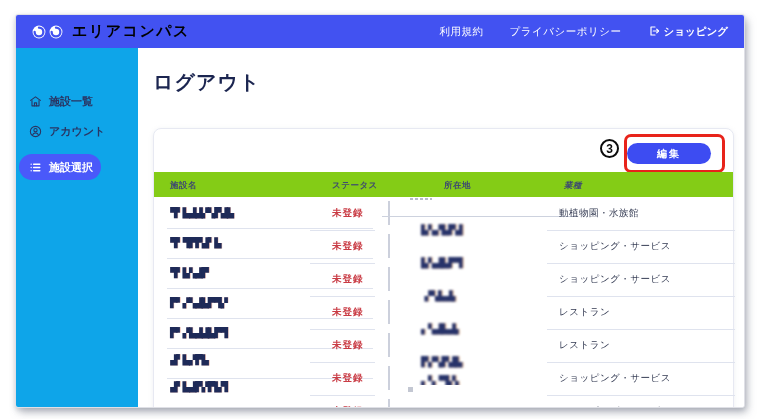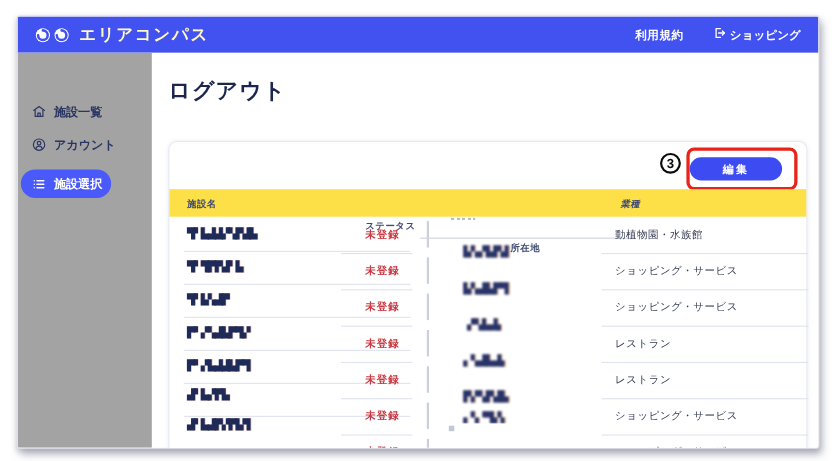--- a/index.html
+++ b/index.html
@@ -9,29 +9,29 @@
   .window { position:absolute; left:15px; top:14px; width:730px; height:394px;
             background:#fff; border:1px solid #dfe0e6; border-radius:3px;
             box-shadow:3px 5px 8px -1px rgba(120,126,140,.55), 0 2px 5px rgba(150,156,170,.35);
             overflow:hidden; }
 
   
   .appbar { position:absolute; left:0; top:0; right:0; height:33px; background:#4252f1;
             display:flex; align-items:center; padding:0 16px; }
   .logo { display:flex; align-items:center; gap:3px; }
   .logo svg { display:block; }
-  .logo-text { color:#fef9c3; font-size:15px; font-weight:bold; letter-spacing:1.5px; margin-left:6px; }
+  .logo-text { color:#000000; font-size:15px; font-weight:bold; letter-spacing:1.5px; margin-left:6px; }
   .appbar-nav { margin-left:auto; display:flex; align-items:center; gap:26px; }
-  .nav-link { color:#fff; font-size:10.5px; font-weight:bold; letter-spacing:.5px; cursor:pointer; }
+  .nav-link { color:#fff; font-size:10.5px; font-weight:normal; letter-spacing:.5px; cursor:pointer; }
   .logout { display:flex; align-items:center; gap:4px; color:#fff; font-size:10.5px; font-weight:bold; cursor:pointer; }
 
   
   .window-body { position:absolute; left:0; top:33px; right:0; bottom:0; background:#fff; }
 
-  .sidebar { position:absolute; left:0; top:0; width:122px; height:100%; background:#a3a3a3;font-family:Liberation Serif, serif; }
+  .sidebar { position:absolute; left:0; top:0; width:122px; height:100%; background:#0ea5e9;font-family:Liberation Serif, serif; }
   .side-item { position:absolute; left:13px; display:flex; align-items:center; gap:7px;
                height:22px; color:#2a3563; font-size:11px; font-weight:bold; cursor:pointer; }
   .side-item svg { display:block; }
   .side-item.active { left:3px; width:82px; height:26px; background:#4a59fa; border-radius:13px;
                       color:#fff; padding-left:10px; }
   .si1 { top:42px; } .si2 { top:72px; } .si3 { top:106px; }
 
   .main { position:absolute; left:122px; top:0; right:0; bottom:0; }
   .page-title { position:absolute; left:15px; top:21px; font-size:20px; font-weight:bold;
                 color:#1b2550; letter-spacing:1px; }
@@ -46,23 +46,23 @@
   .step-badge { position:absolute; left:446px; top:10px; width:19px; height:19px;
                 border:2px solid #0b0b0b; border-radius:50%; color:#0b0b0b;
                 font-size:12px; font-weight:bold; display:flex; align-items:center; justify-content:center; }
   .red-annotation { position:absolute; left:470px; top:5px; width:101px; height:39px;
                     border:3px solid #e8231a; border-radius:7px;
                     display:flex; align-items:center; justify-content:flex-start; }
   .edit-btn { width:84px; height:21px; background:#3d4cf2; border:none; border-radius:11px;
               color:#fff; font-size:10px; font-weight:bold; letter-spacing:2px; cursor:pointer;
               font-family:inherit; }
 
-  .thead { position:absolute; left:0; top:43px; width:100%; height:25px; background:#fde047; }
+  .thead { position:absolute; left:0; top:43px; width:100%; height:25px; background:#84cc16; }
   .th { position:absolute; top:8px; font-size:8.5px; font-weight:bold; color:#3e4a70; letter-spacing:.5px; }
-  .th-name { left:16px; } .th-status { left:178px;margin-top:20px; } .th-location { left:310px;margin-top:40px; } .th-category { left:410px;font-style:italic; }
+  .th-name { left:16px; } .th-status { left:178px; } .th-location { left:290px; } .th-category { left:410px;font-style:italic; }
 
   .divider { position:absolute; height:1px; background:#dfe3ee; }
   .div-name { left:13px; width:206px; }
   .div-status { left:156px; width:65px; }
   .div-cat { left:393px; width:188px; }
 
   .name-cell { position:absolute; left:16px; font-size:9.5px; color:#1e2a58; letter-spacing:-1px;
                filter:blur(.7px); text-shadow:.6px 0 0 rgba(200,70,40,.35); white-space:nowrap; cursor:pointer; }
   .status-cell { position:absolute; left:178px; font-size:9.5px; font-weight:bold; color:#c93b44;
                  letter-spacing:1px; white-space:nowrap; }
@@ -95,20 +95,21 @@
         <span>
           <svg width="14" height="14" viewBox="0 0 24 24">
               <circle cx="12" cy="12" r="11" fill="#fff"></circle>
               <path d="M12 4.5 a7.5 7.5 0 1 1 -7.5 7.5" fill="none" stroke="#4252f1" stroke-width="4" stroke-linecap="round"></path>
             </svg>
         </span>
         <span class="logo-text">エリアコンパス</span>
       </div>
       <nav class="appbar-nav">
         <span class="nav-link">利用規約</span>
+        <span class="nav-link">プライバシーポリシー</span>
         <span class="logout">
           <span>
             <svg width="12" height="12" viewBox="0 0 24 24" fill="none" stroke="#fff" stroke-width="2.4" stroke-linecap="round" stroke-linejoin="round">
                 <path d="M14 4 H6 V20 H14"></path>
                 <path d="M10.5 12 H21"></path>
                 <path d="M17.5 8.5 L21 12 L17.5 15.5"></path>
               </svg>
           </span>
           <span>ショッピング</span>
         </span>

